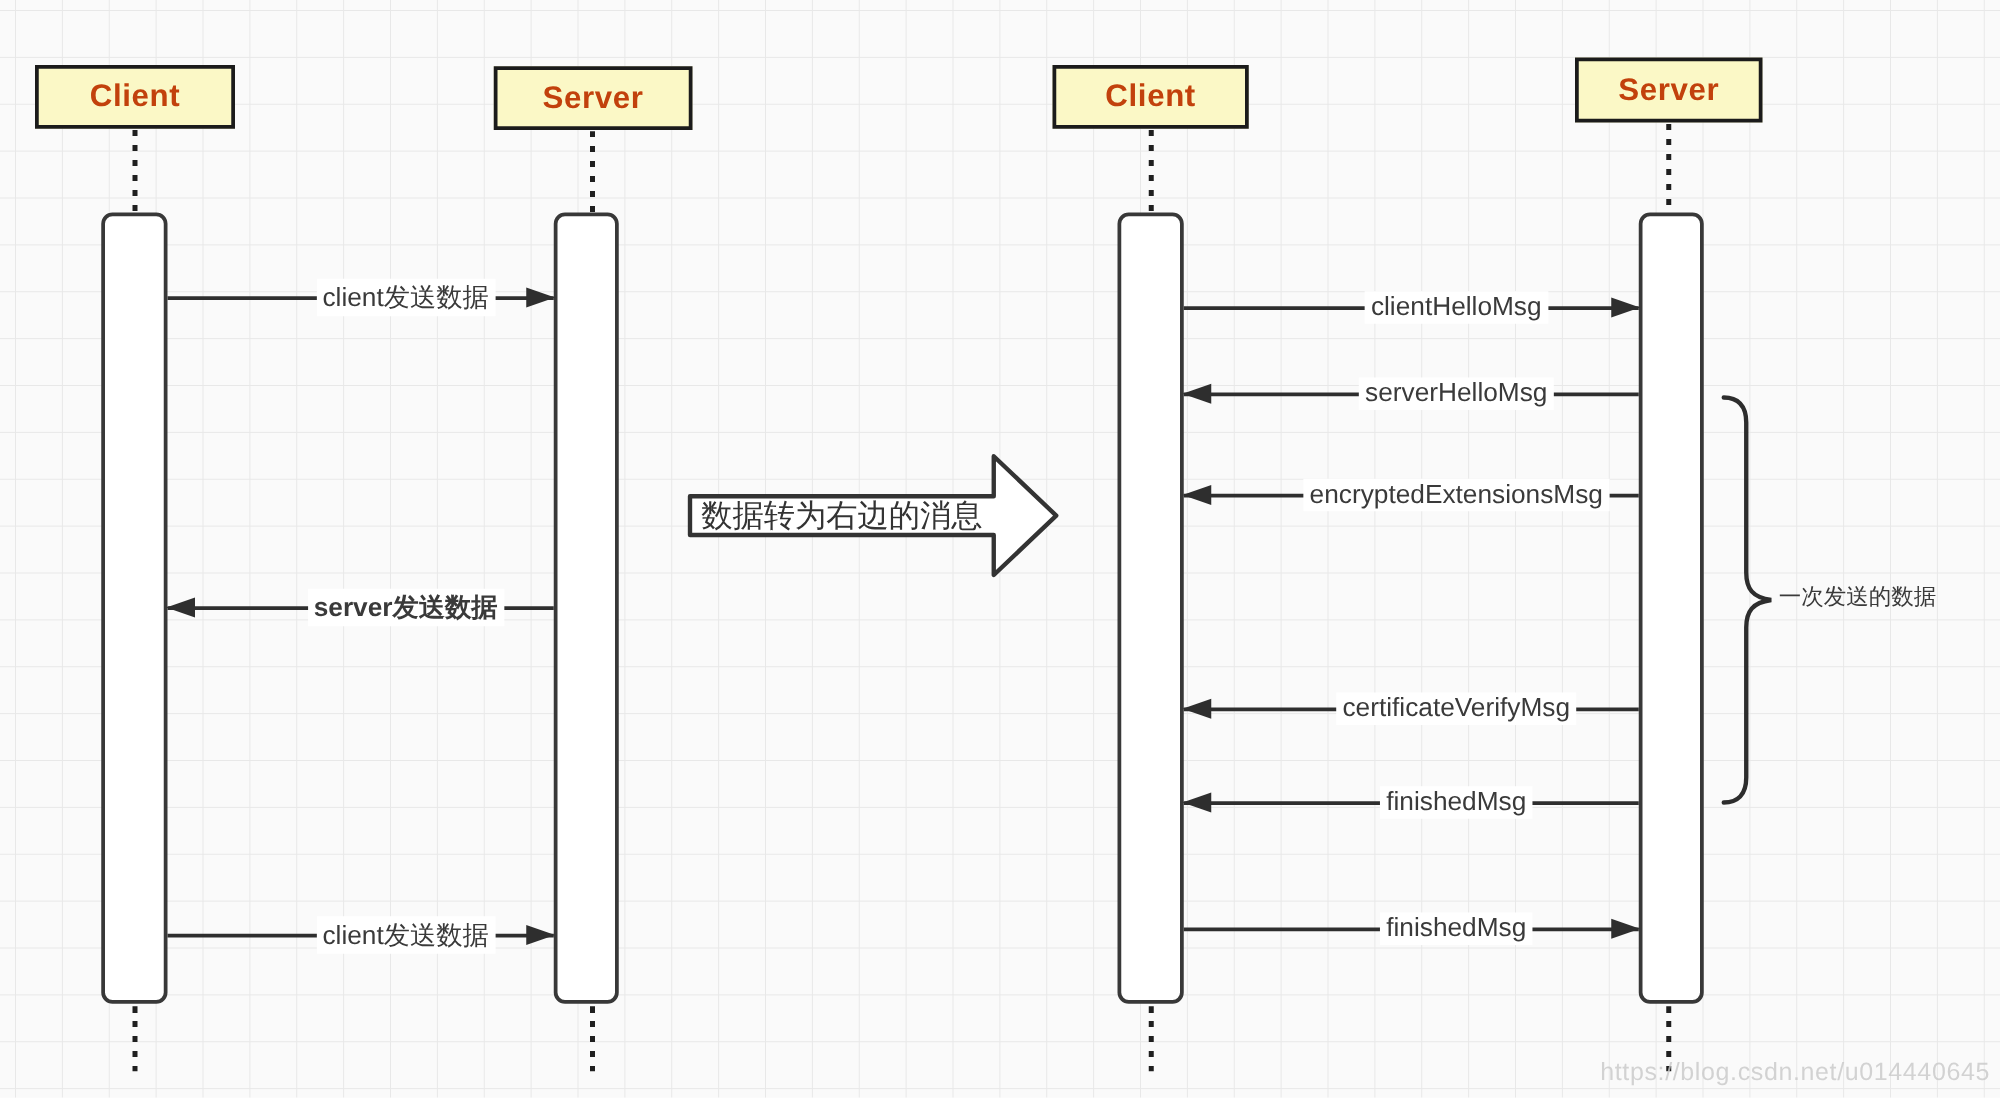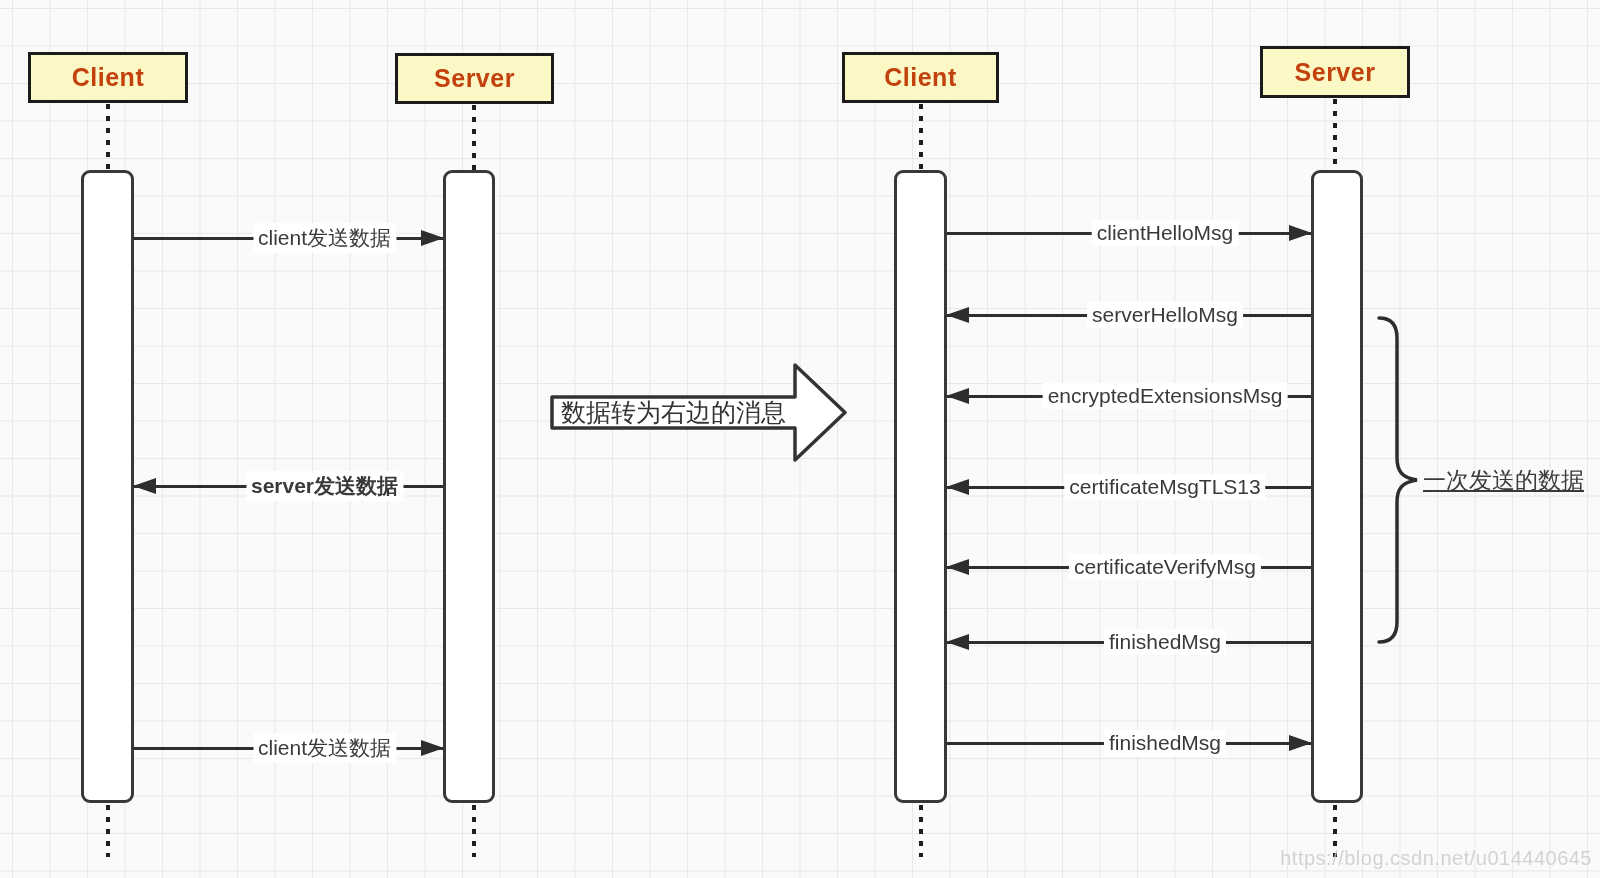--- a/index.html
+++ b/index.html
@@ -62,21 +62,21 @@
   }
 
   .transform-label {
     position:absolute;
     display:flex; align-items:center; justify-content:center;
     font-size:25px; color:#333333; white-space:nowrap;
   }
 
   .brace-label {
     position:absolute;
-    font-size:23px; color:#3a3a3a; white-space:nowrap;text-decoration:underline;
+    font-size:18px; color:#3a3a3a; white-space:nowrap;
   }
 
   .watermark {
     position:absolute;
     right:8px; bottom:8px;
     font-size:20px; color:#c9c9c9; opacity:0.8;
     letter-spacing:0.5px;
     margin-top:32px;
   }
 
@@ -131,39 +131,34 @@
   </div>
 
   <div class="lifeline" style="left:919px; top:104px; height:66px;"></div>
   <div class="lifeline" style="left:919px; top:805px; height:52px;"></div>
   <div class="lifeline" style="left:1333px; top:99px; height:71px;"></div>
   <div class="lifeline" style="left:1333px; top:805px; height:52px;"></div>
 
   <div class="bar" style="left:894px; top:170px; width:53px; height:633px;"></div>
   <div class="bar" style="left:1311px; top:170px; width:52px; height:633px;"></div>
 
-  <div class="msg" style="left:947px; top:217px; width:364px;">
+  <div class="msg" style="left:947px; top:230px; width:364px;">
     <div class="line"></div>
     <div class="head right"></div>
     <span class="lbl">clientHelloMsg</span>
   </div>
   <div class="msg" style="left:947px; top:299px; width:364px;">
     <div class="line"></div>
     <div class="head left"></div>
     <span class="lbl">serverHelloMsg</span>
   </div>
   <div class="msg" style="left:947px; top:380px; width:364px;">
     <div class="line"></div>
     <div class="head left"></div>
     <span class="lbl">encryptedExtensionsMsg</span>
-  </div>
-  <div class="msg" style="left:947px; top:471px; width:364px;">
-    <div class="line"></div>
-    <div class="head left"></div>
-    <span class="lbl">certificateMsgTLS13</span>
   </div>
   <div class="msg" style="left:947px; top:551px; width:364px;">
     <div class="line"></div>
     <div class="head left"></div>
     <span class="lbl">certificateVerifyMsg</span>
   </div>
   <div class="msg" style="left:947px; top:626px; width:364px;">
     <div class="line"></div>
     <div class="head left"></div>
     <span class="lbl">finishedMsg</span>

